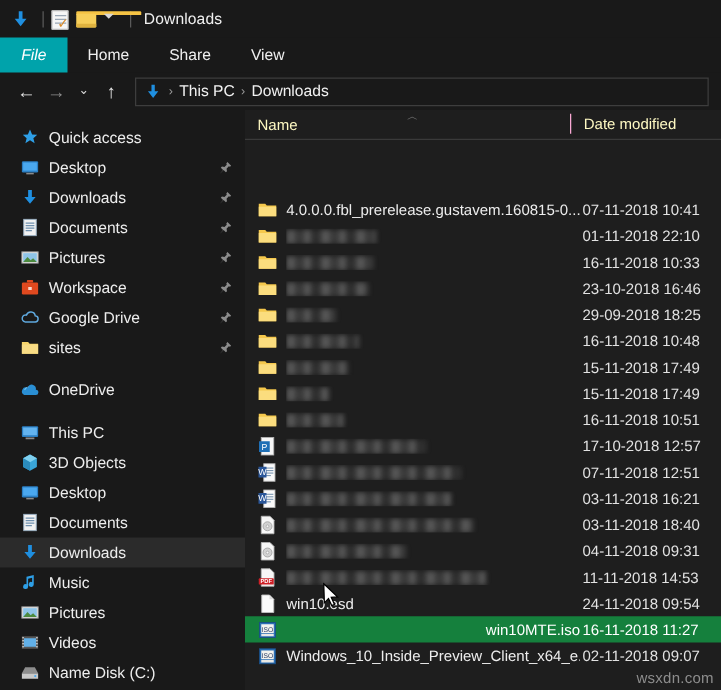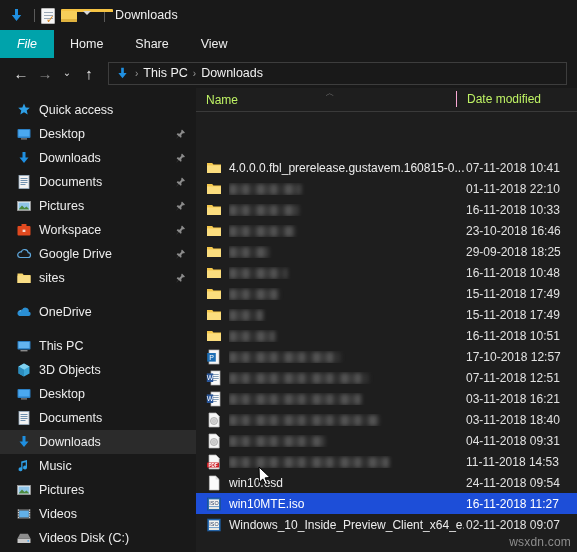--- a/index.html
+++ b/index.html
@@ -84,28 +84,28 @@
   
   .listpane { flex:1; position:relative; background:#1e1e1e; overflow:hidden; }
   .sort-indicator {
     position:absolute; top:0; left:121px; width:26px; height:10px;
     display:flex; align-items:center; justify-content:center; color:#6f6f6f; font-size:9px;
   }
   .col-header {
     height:24px; display:flex; align-items:flex-end; padding-bottom:4px;
     border-bottom:1px solid #3a3a3a; position:relative;
   }
-  .col { font-size:12px; color:#bef264; }
+  .col { font-size:12px; color:#fef9c3; }
   .col.name { padding-left:10px; width:260px; }
   .col.date { padding-left:10px; border-left:1px solid #f9a8d4; height:16px; line-height:16px;}
   .rows { position:absolute; top:25px; left:0; right:0; bottom:0;margin-top:44px; }
   .row {
     height:21px; display:flex; align-items:center; position:relative; padding-left:10px;
   }
-  .row.selected { background:#1d4ed8; }
+  .row.selected { background:#15803d;text-align:right; }
   .row .fname {
     font-size:12px; color:#ededed; white-space:nowrap; overflow:hidden;
     margin-left:7px; width:235px;
   }
   .row .fdate { font-size:12px; color:#e2e2e2; position:absolute; left:270px; white-space:nowrap; }
   .row.selected .fname, .row.selected .fdate { color:#ffffff; }
   .ico { width:16px; height:16px; flex:none; position:relative; display:block; }
 
   
   .blur {
@@ -362,21 +362,21 @@
           </svg>
         <span>Videos</span>
       </div>
 
       <div class="nav-item child">
         <svg class="nav-ico" viewBox="0 0 16 16">
             <path d="M1.5 8.5h13v4.5h-13z" fill="#c9c9c9"></path>
             <path d="M1.5 8.5l2.6-4.8h7.8l2.6 4.8z" fill="#8d8d8d"></path>
             <circle cx="12.2" cy="10.8" r=".9" fill="#4aa8ef"></circle>
           </svg>
-        <span>Videos Disk (C:)</span>
+        <span>Name Disk (C:)</span>
       </div>
 
     </div>
 
     <div class="listpane">
 
       <div class="sort-indicator">︿</div>
 
       <div class="col-header">
         <div class="col name">Name</div>

